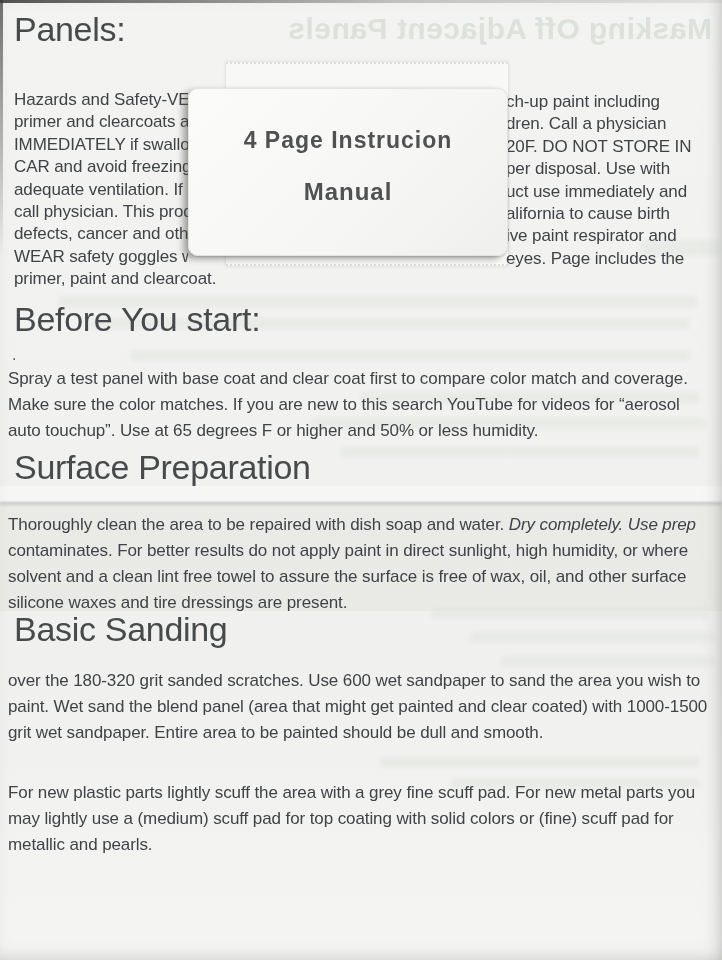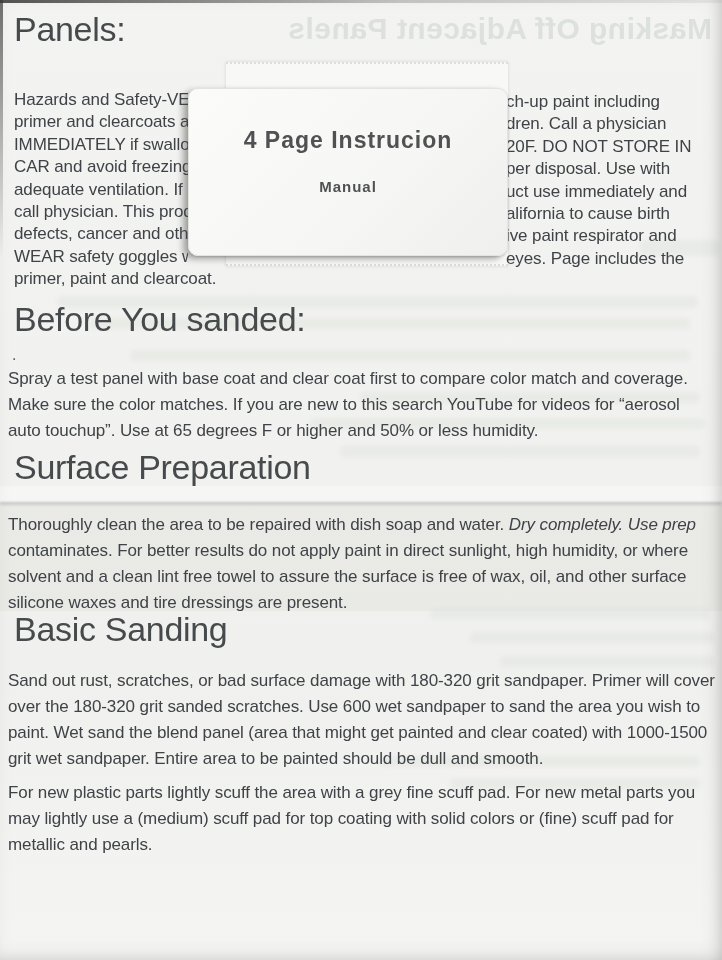--- a/index.html
+++ b/index.html
@@ -37,21 +37,21 @@
     box-shadow:0 0 3px rgba(190,190,188,.6);
   }
   .sticker{
     position:absolute;left:188px;top:88px;width:318px;height:166px;z-index:4;
     background:linear-gradient(135deg,#fbfbf9 0%,#f6f6f4 60%,#efefed 100%);
     border:1px solid #e3e3df;border-radius:10px;
     box-shadow:-5px 3px 6px rgba(70,70,68,.45), 0 1px 2px rgba(120,120,118,.3);
     text-align:center;
   }
   .sticker-line1{margin-top:38px;font-size:23px;font-weight:700;letter-spacing:1px;color:#4f5153;}
-  .sticker-line2{margin-top:24px;font-size:15px;font-weight:700;letter-spacing:1px;color:#4f5153;}
+  .sticker-line2{margin-top:24px;font-size:24px;font-weight:700;letter-spacing:1px;color:#4f5153;}
   
   .body-block{position:absolute;left:8px;z-index:3;font-size:17px;letter-spacing:-.1px;}
   .body-line{white-space:nowrap;height:26px;line-height:26px;}
   .ital{font-style:italic;}
   .stray-dot{position:absolute;left:12px;top:346px;font-size:16px;color:#55585a;z-index:3;}
   
   .seam-line{position:absolute;left:0;top:502px;width:100%;height:3px;z-index:2;
     background:rgba(148,150,146,.42);filter:blur(1px);}
   .seam-light{position:absolute;left:0;top:486px;width:100%;height:16px;z-index:1;background:rgba(255,255,255,.4);}
   .seam-band{position:absolute;left:0;top:505px;width:100%;height:106px;z-index:1;background:rgba(208,209,206,.22);}
@@ -120,41 +120,40 @@
       <span class="warn-left" style="max-width:300px">primer, paint and clearcoat.</span>
     </div>
   </div>
 
   <div class="backing"></div>
   <div class="sticker">
     <div class="sticker-line1">4 Page Instrucion</div>
     <div class="sticker-line2">Manual</div>
   </div>
 
-  <h1 style="left:14px;top:300px">Before You sanded:</h1>
+  <h1 style="left:14px;top:300px">Before You start:</h1>
   <div class="stray-dot">.</div>
   <div class="body-block" style="top:366px">
     <div class="body-line">Spray a test panel with base coat and clear coat first to compare color match and coverage.</div>
     <div class="body-line">Make sure the color matches.  If you are new to this search YouTube for videos for “aerosol</div>
     <div class="body-line">auto touchup”.  Use at 65 degrees F or higher and 50% or less humidity.</div>
   </div>
 
   <h1 style="left:14px;top:448px">Surface Preparation</h1>
   <div class="body-block" style="top:512px">
     <div class="body-line">
       <span>Thoroughly clean the area to be repaired with dish soap and water.  </span><span class="ital">Dry completely. Use prep</span>
     </div>
     <div class="body-line">contaminates. For better results do not apply paint in direct sunlight, high humidity, or where</div>
     <div class="body-line">solvent and a clean lint free towel to assure the surface is free of wax, oil, and other surface</div>
     <div class="body-line">silicone waxes and tire dressings are present.</div>
   </div>
 
   <h1 style="left:14px;top:610px">Basic Sanding</h1>
   <div class="body-block" style="top:668px">
-    <div class="body-line">Sand out rust, scratches, or bad surface damage with 180-320 grit sandpaper. Primer will cover</div>
     <div class="body-line">over the 180-320 grit sanded scratches. Use 600 wet sandpaper to sand the area you wish to</div>
     <div class="body-line">paint. Wet sand the blend panel (area that might get painted and clear coated) with 1000-1500</div>
     <div class="body-line">grit wet sandpaper. Entire area to be painted should be dull and smooth.</div>
   </div>
   <div class="body-block" style="top:780px">
     <div class="body-line">For new plastic parts lightly scuff the area with a grey fine scuff pad. For new metal parts you</div>
     <div class="body-line">may lightly use a (medium) scuff pad for top coating with solid colors or (fine) scuff pad for</div>
     <div class="body-line">metallic and pearls.</div>
   </div>
 

